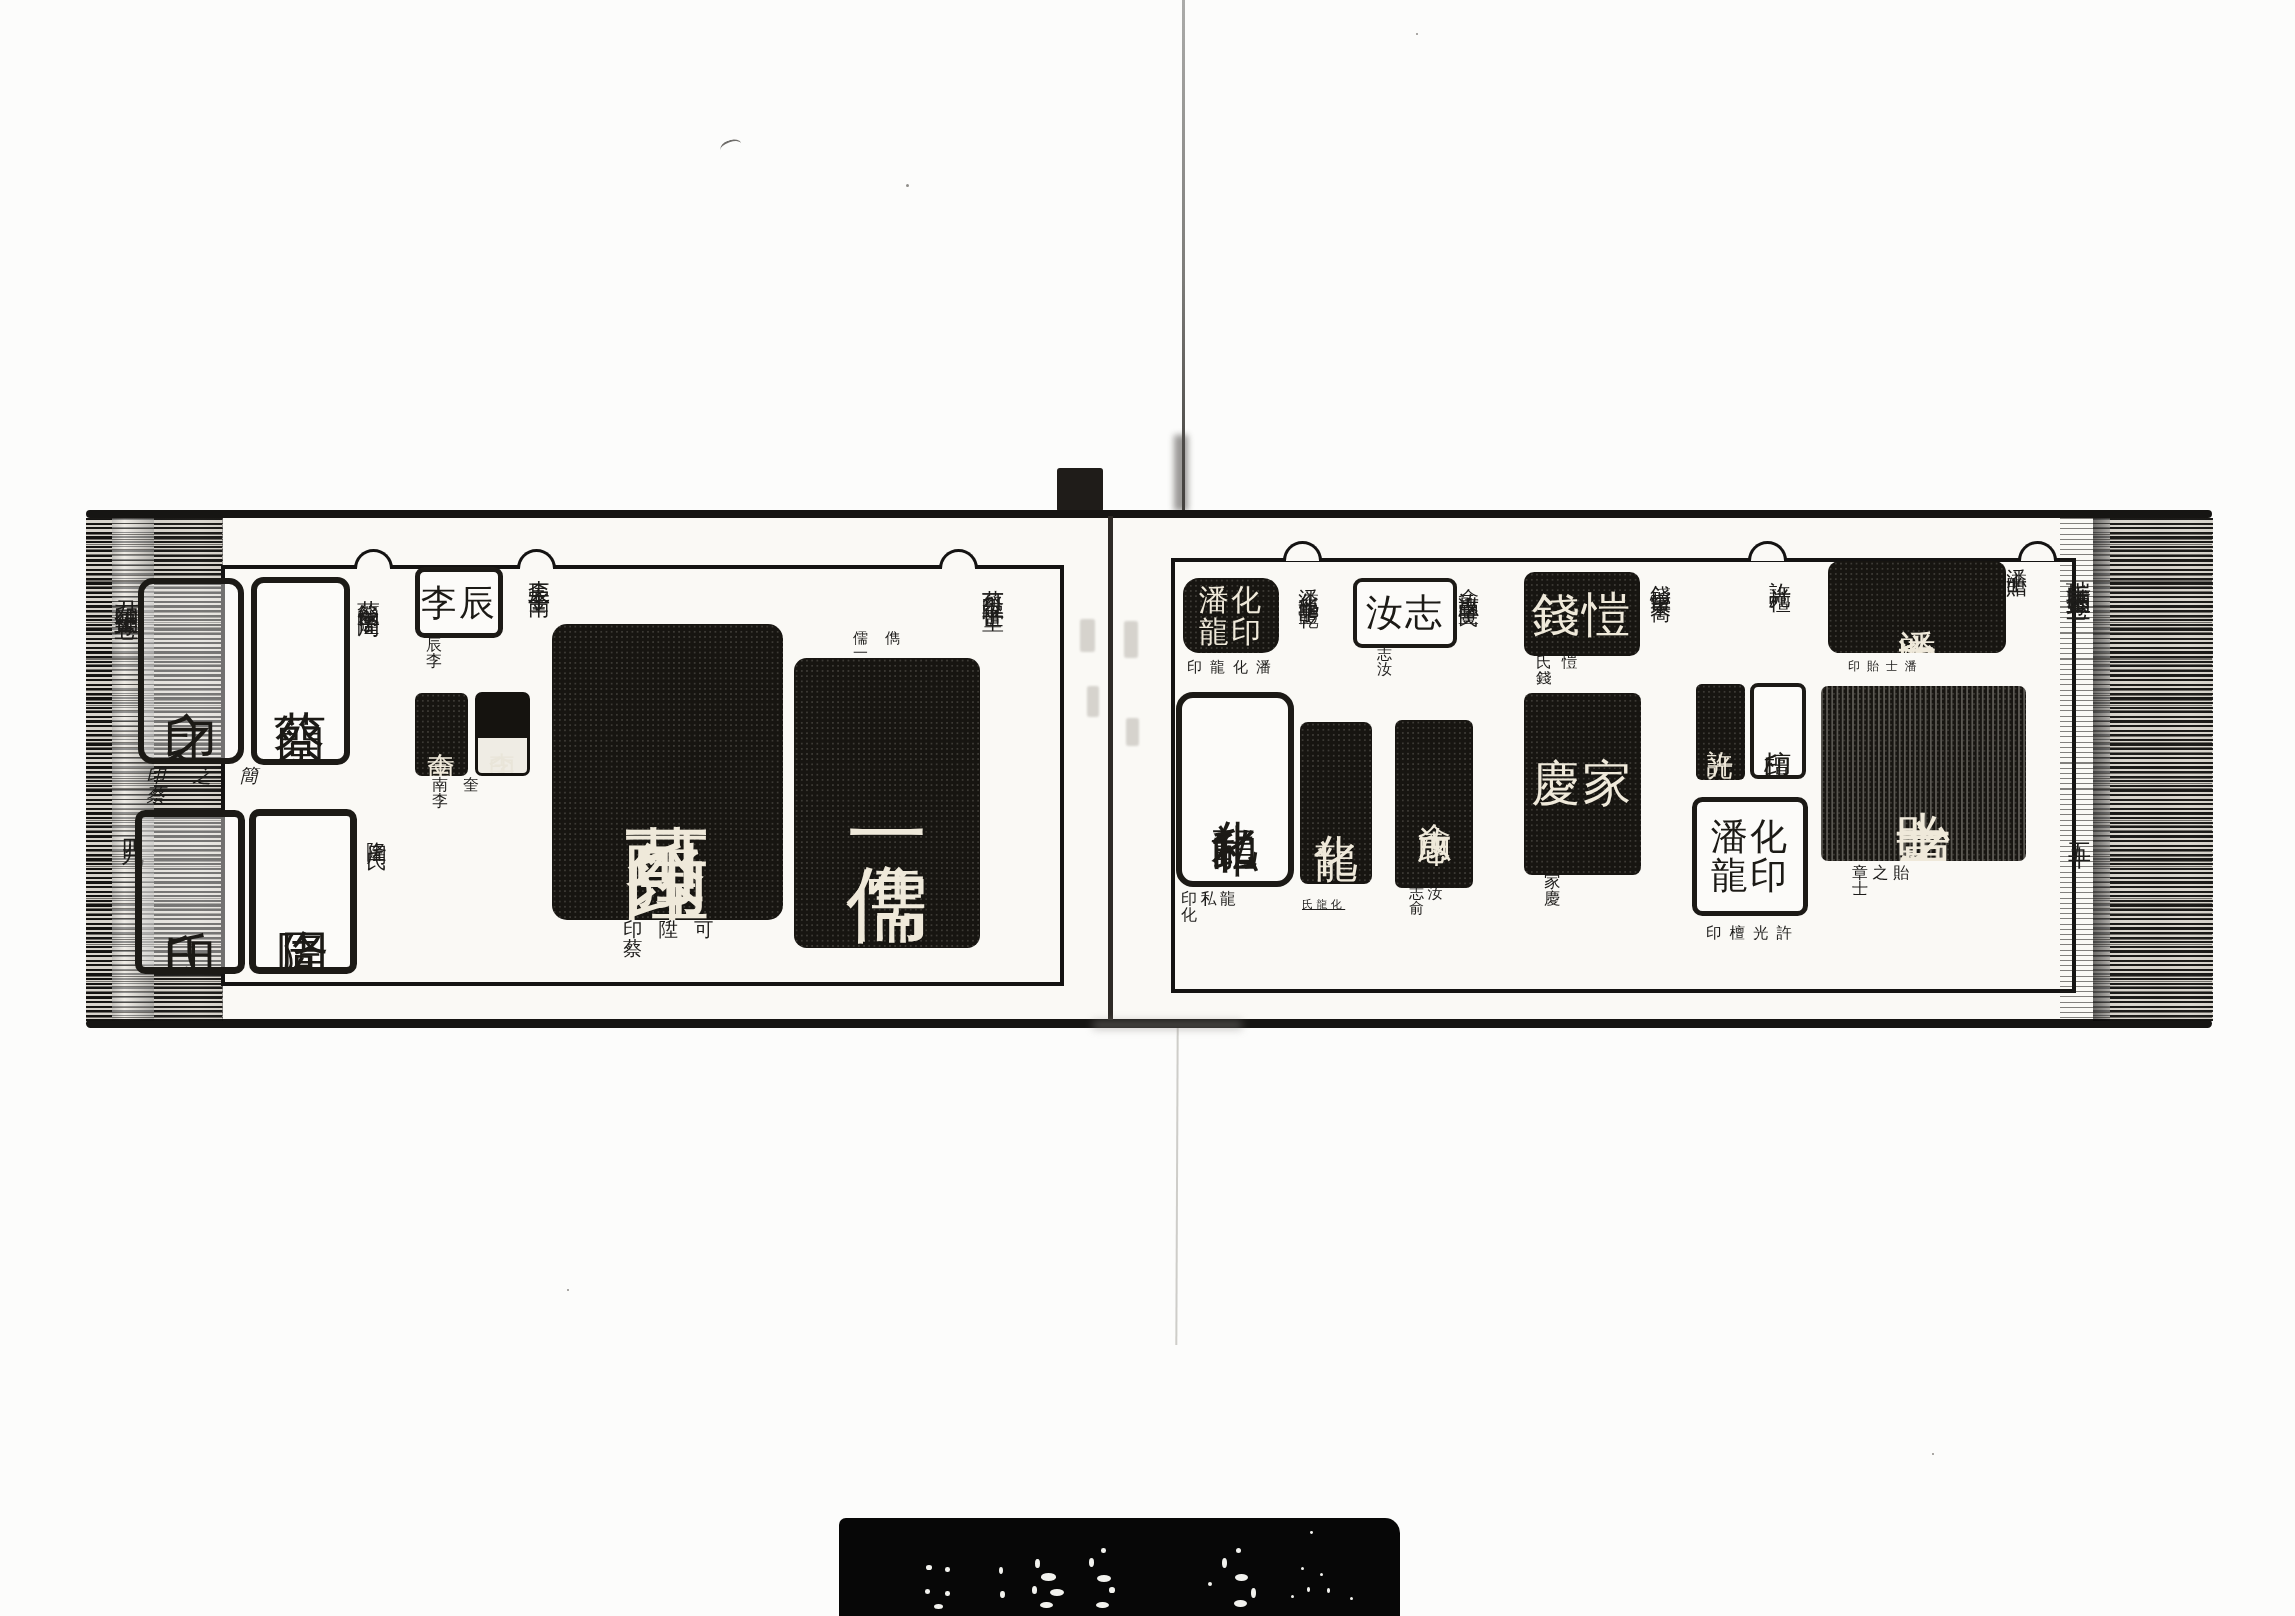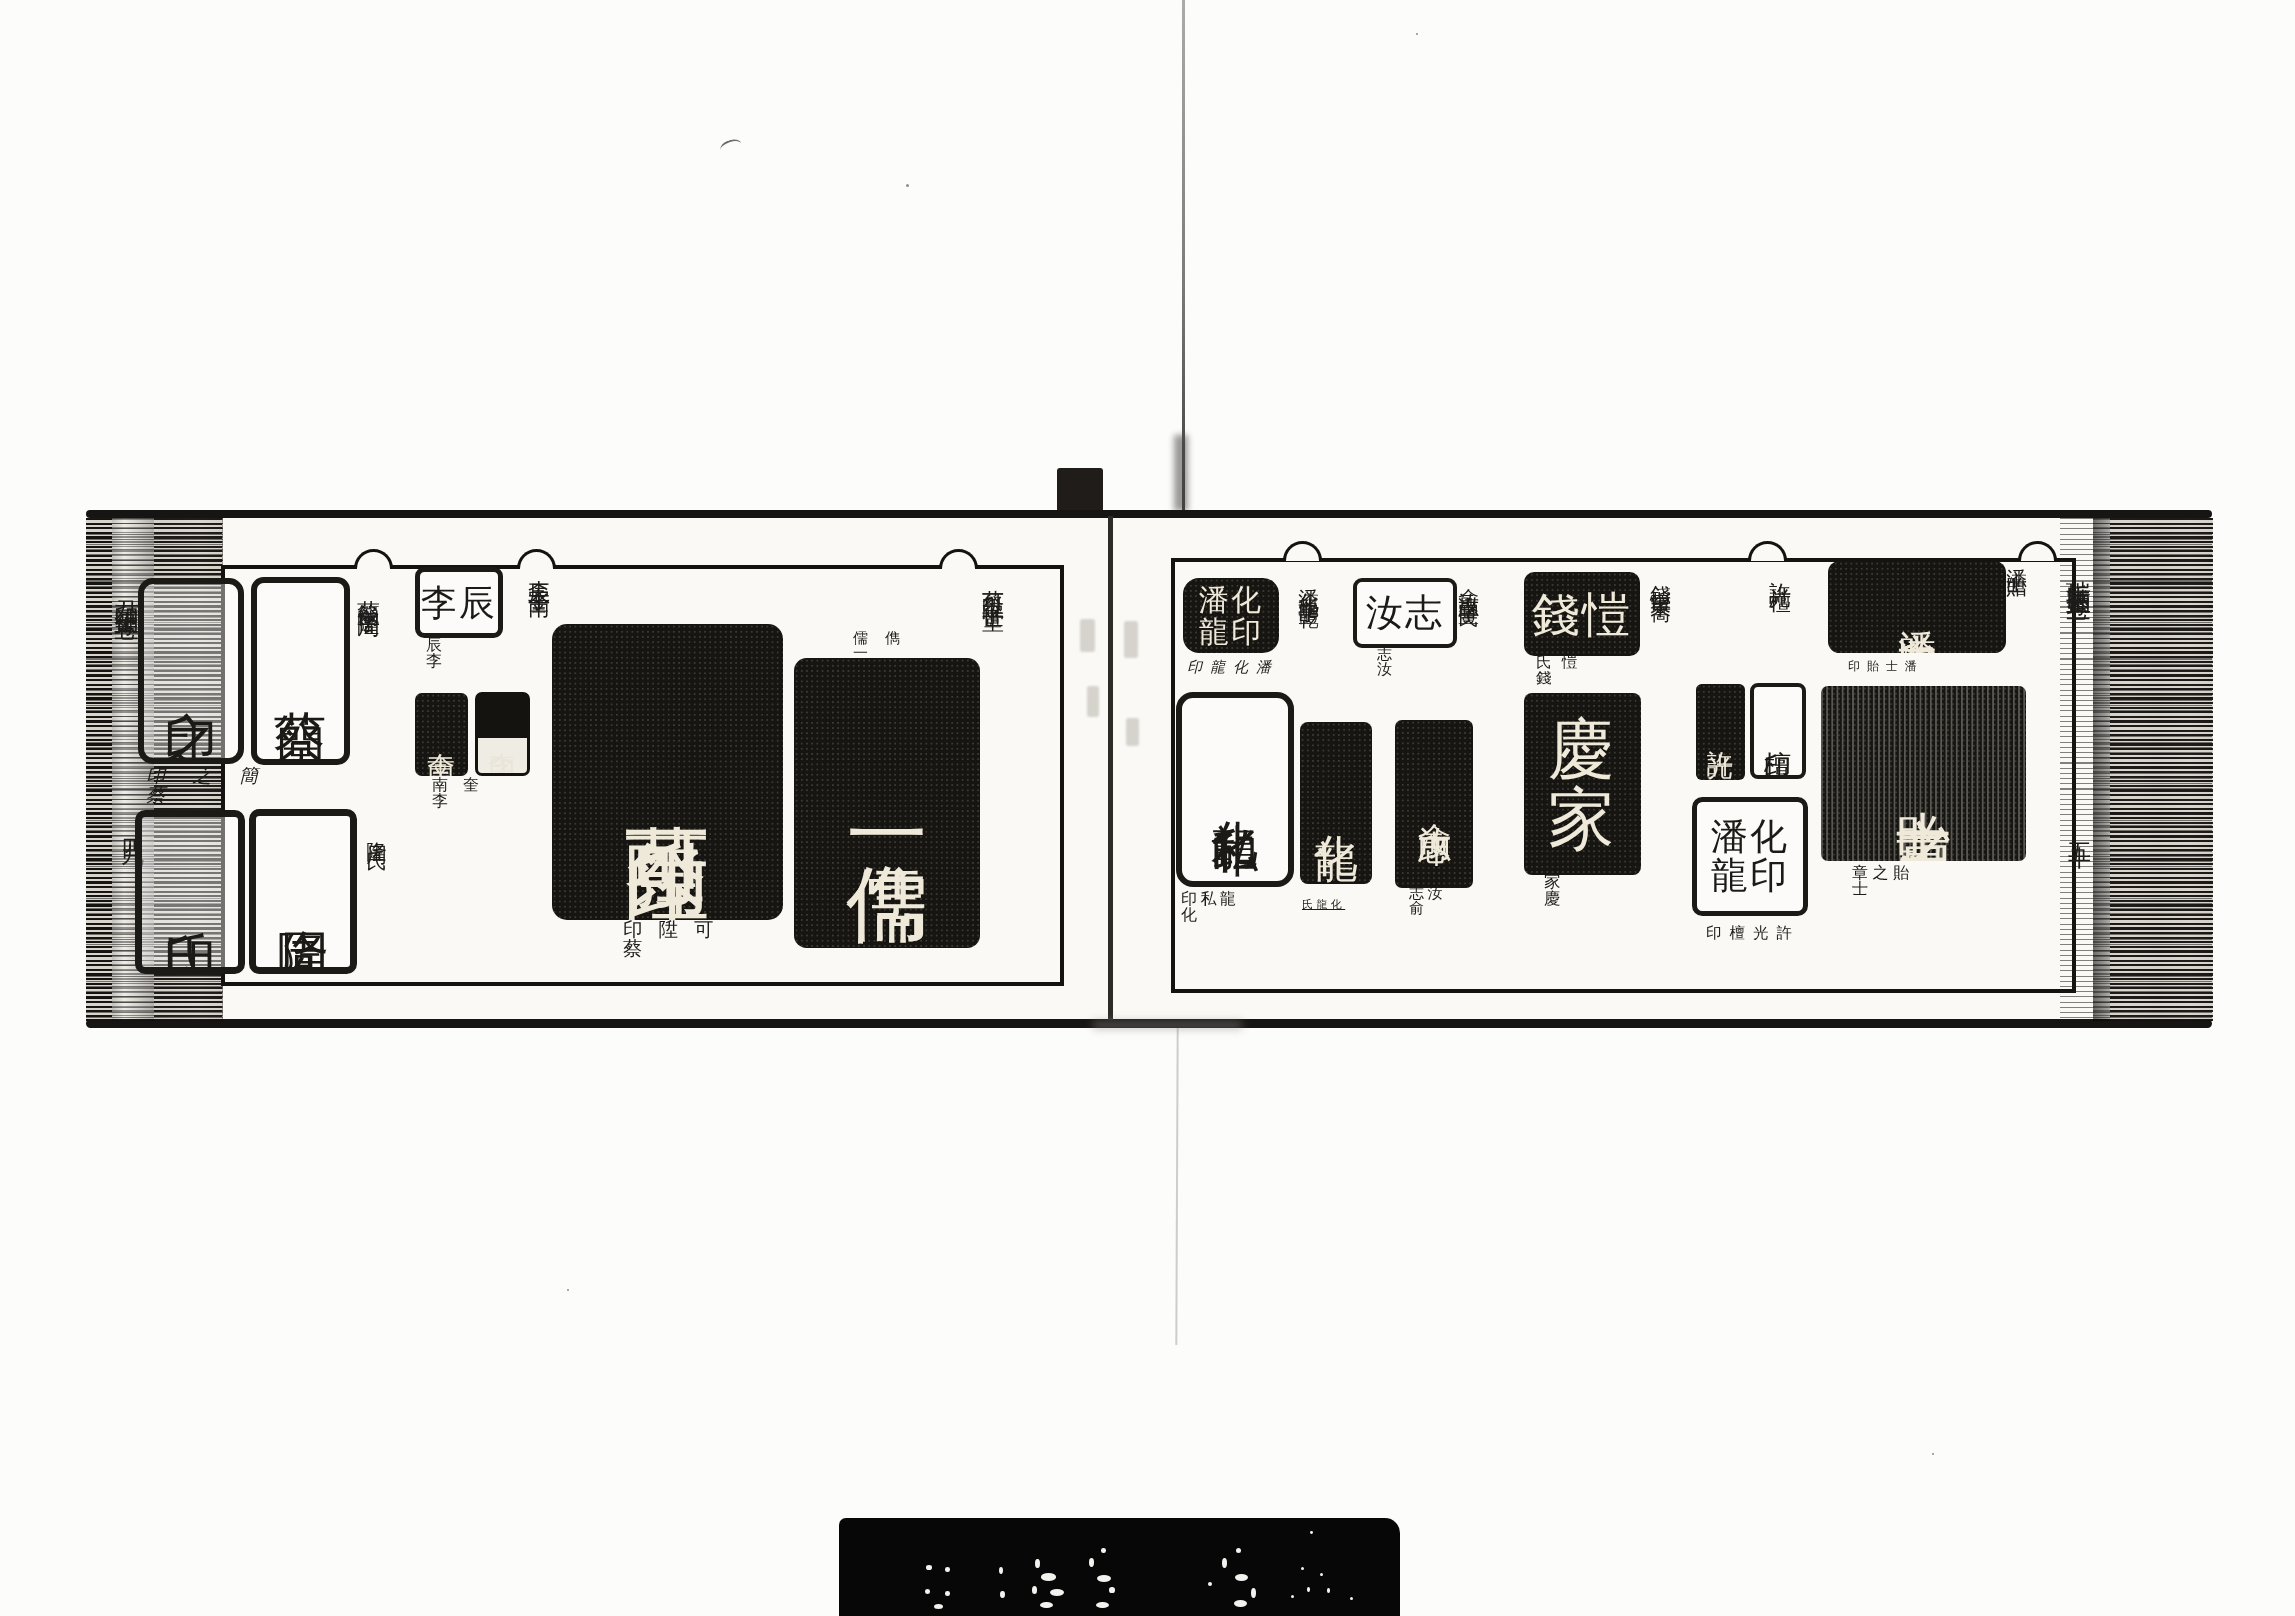--- a/index.html
+++ b/index.html
@@ -111,21 +111,21 @@
 
 <div class="abs frame" style="left:1171px;top:558px;width:897px;height:427px;"></div>
 <div class="abs notch" style="left:1283px;top:541px;"></div>
 <div class="abs notch" style="left:1748px;top:541px;"></div>
 <div class="abs notch" style="left:2018px;top:541px;"></div>
 
 <div class="abs vcap" style="left:1298px;top:572px;height:114px;font-size:20.7px;">潘化龍字體乾</div>
 <div class="abs seal sd" style="left:1183px;top:578px;width:96px;height:75px;border-radius:16px;">
   <span class="lgh" style="font-size:30px;">潘化龍印</span>
   </div>
-<div class="abs hcap" style="left:1187px;top:658px;width:92px;height:18.4px;font-size:15px;letter-spacing:8px;font-style:italic;">印龍化潘</div>
+<div class="abs hcap" style="left:1187px;top:658px;width:92px;height:18.4px;font-size:15px;letter-spacing:8px;">印龍化潘</div>
 <div class="abs seal so" style="left:1176px;top:692px;width:118px;height:195px;border-radius:17px;">
   <span class="lg" style="font-size:47px;">化龍私印</span>
   </div>
 <div class="abs seal sd" style="left:1300px;top:722px;width:72px;height:162px;border-radius:8px;">
   <span class="lg" style="font-size:44px;">化龍</span>
   </div>
 <div class="abs hcap" style="left:1181px;top:896px;width:73px;height:22px;font-size:16px;letter-spacing:3.4px;">印私龍化</div>
 <div class="abs hcap" style="left:1302px;top:893px;width:57px;height:22px;font-size:11px;letter-spacing:3.4px;text-decoration:underline;">氏龍化</div>
 
 <div class="abs vcap" style="left:1458px;top:572px;height:106px;font-size:20.7px;">俞汝志字豐民</div>
@@ -137,21 +137,21 @@
   <span class="lg" style="font-size:33px;">俞汝志印</span>
   </div>
 <div class="abs hcap" style="left:1409px;top:891px;width:55px;height:19.5px;font-size:15px;letter-spacing:3.4px;">志汝俞</div>
 
 <div class="abs vcap" style="left:1650px;top:569px;height:86px;font-size:20.7px;">錢愷字東喬</div>
 <div class="abs seal sd" style="left:1524px;top:572px;width:116px;height:84px;border-radius:10.3px;">
   <span class="lgh" style="font-size:48px;">錢愷</span>
   </div>
 <div class="abs hcap" style="left:1536px;top:661px;width:77px;height:19.5px;font-size:15.5px;letter-spacing:10.3px;">氏愷錢</div>
 <div class="abs seal sd" style="left:1524px;top:693px;width:117px;height:182px;border-radius:8px;">
-  <span class="lgh" style="font-size:67px;">慶家</span>
+  <span class="lgh" style="font-size:49px;">慶家</span>
   </div>
 <div class="abs hcap" style="left:1544px;top:879px;width:75px;height:23px;font-size:16.6px;letter-spacing:23px;">家慶</div>
 
 <div class="abs vcap" style="left:1769px;top:564px;height:94px;font-size:22px;">許光檀</div>
 <div class="abs seal sd" style="left:1696px;top:684px;width:49px;height:96px;border-radius:5.7px;">
   <span class="lg" style="font-size:26.4px;">許光</span>
   </div>
 <div class="abs seal so" style="left:1750px;top:683px;width:56px;height:96px;border-radius:8px;border-width:4.6px;">
   <span class="lg" style="font-size:27.5px;">檀印</span>
   </div>

